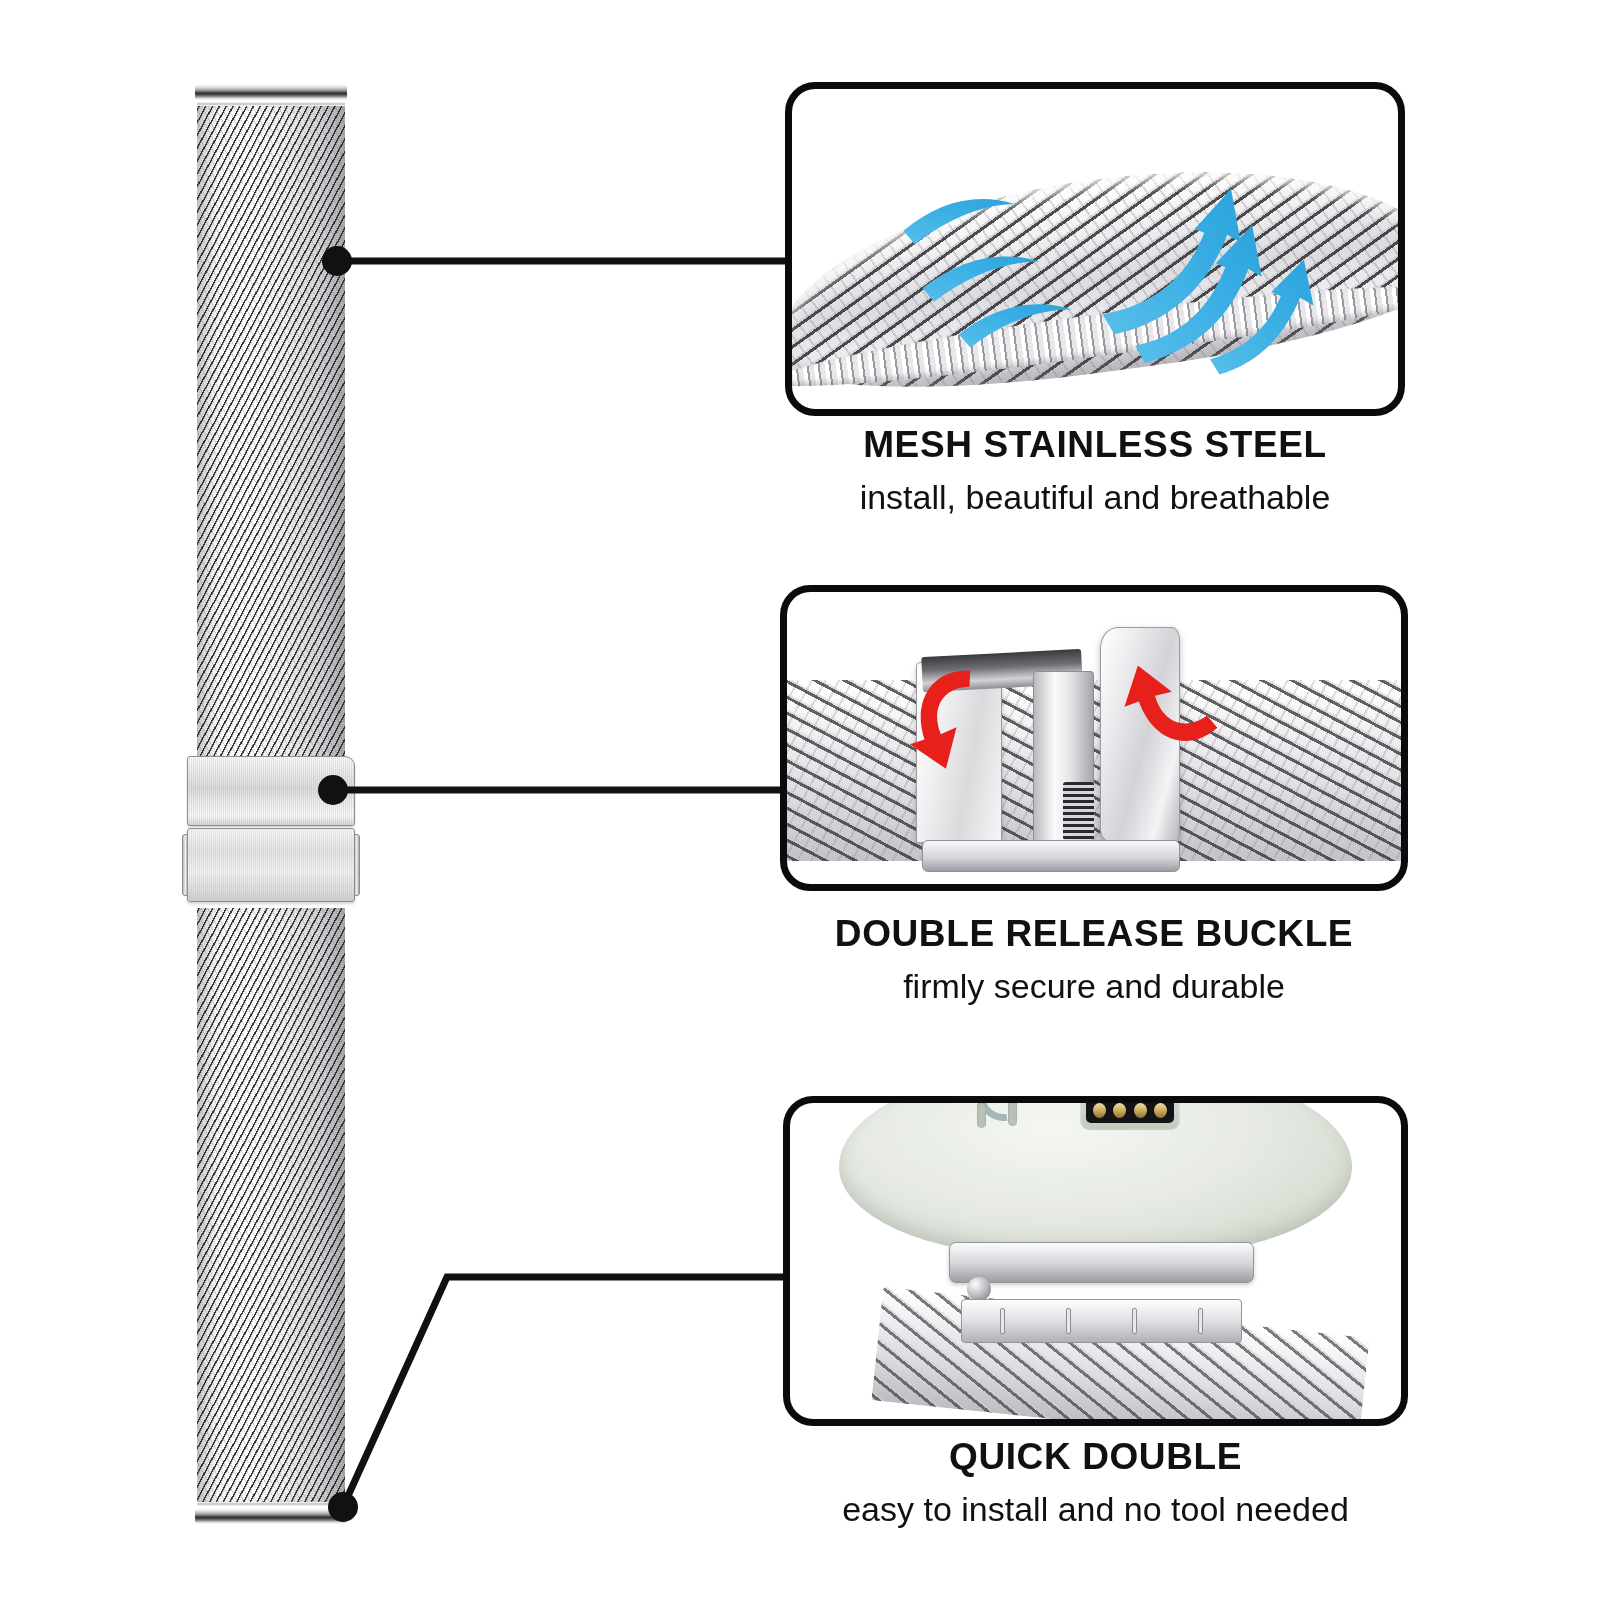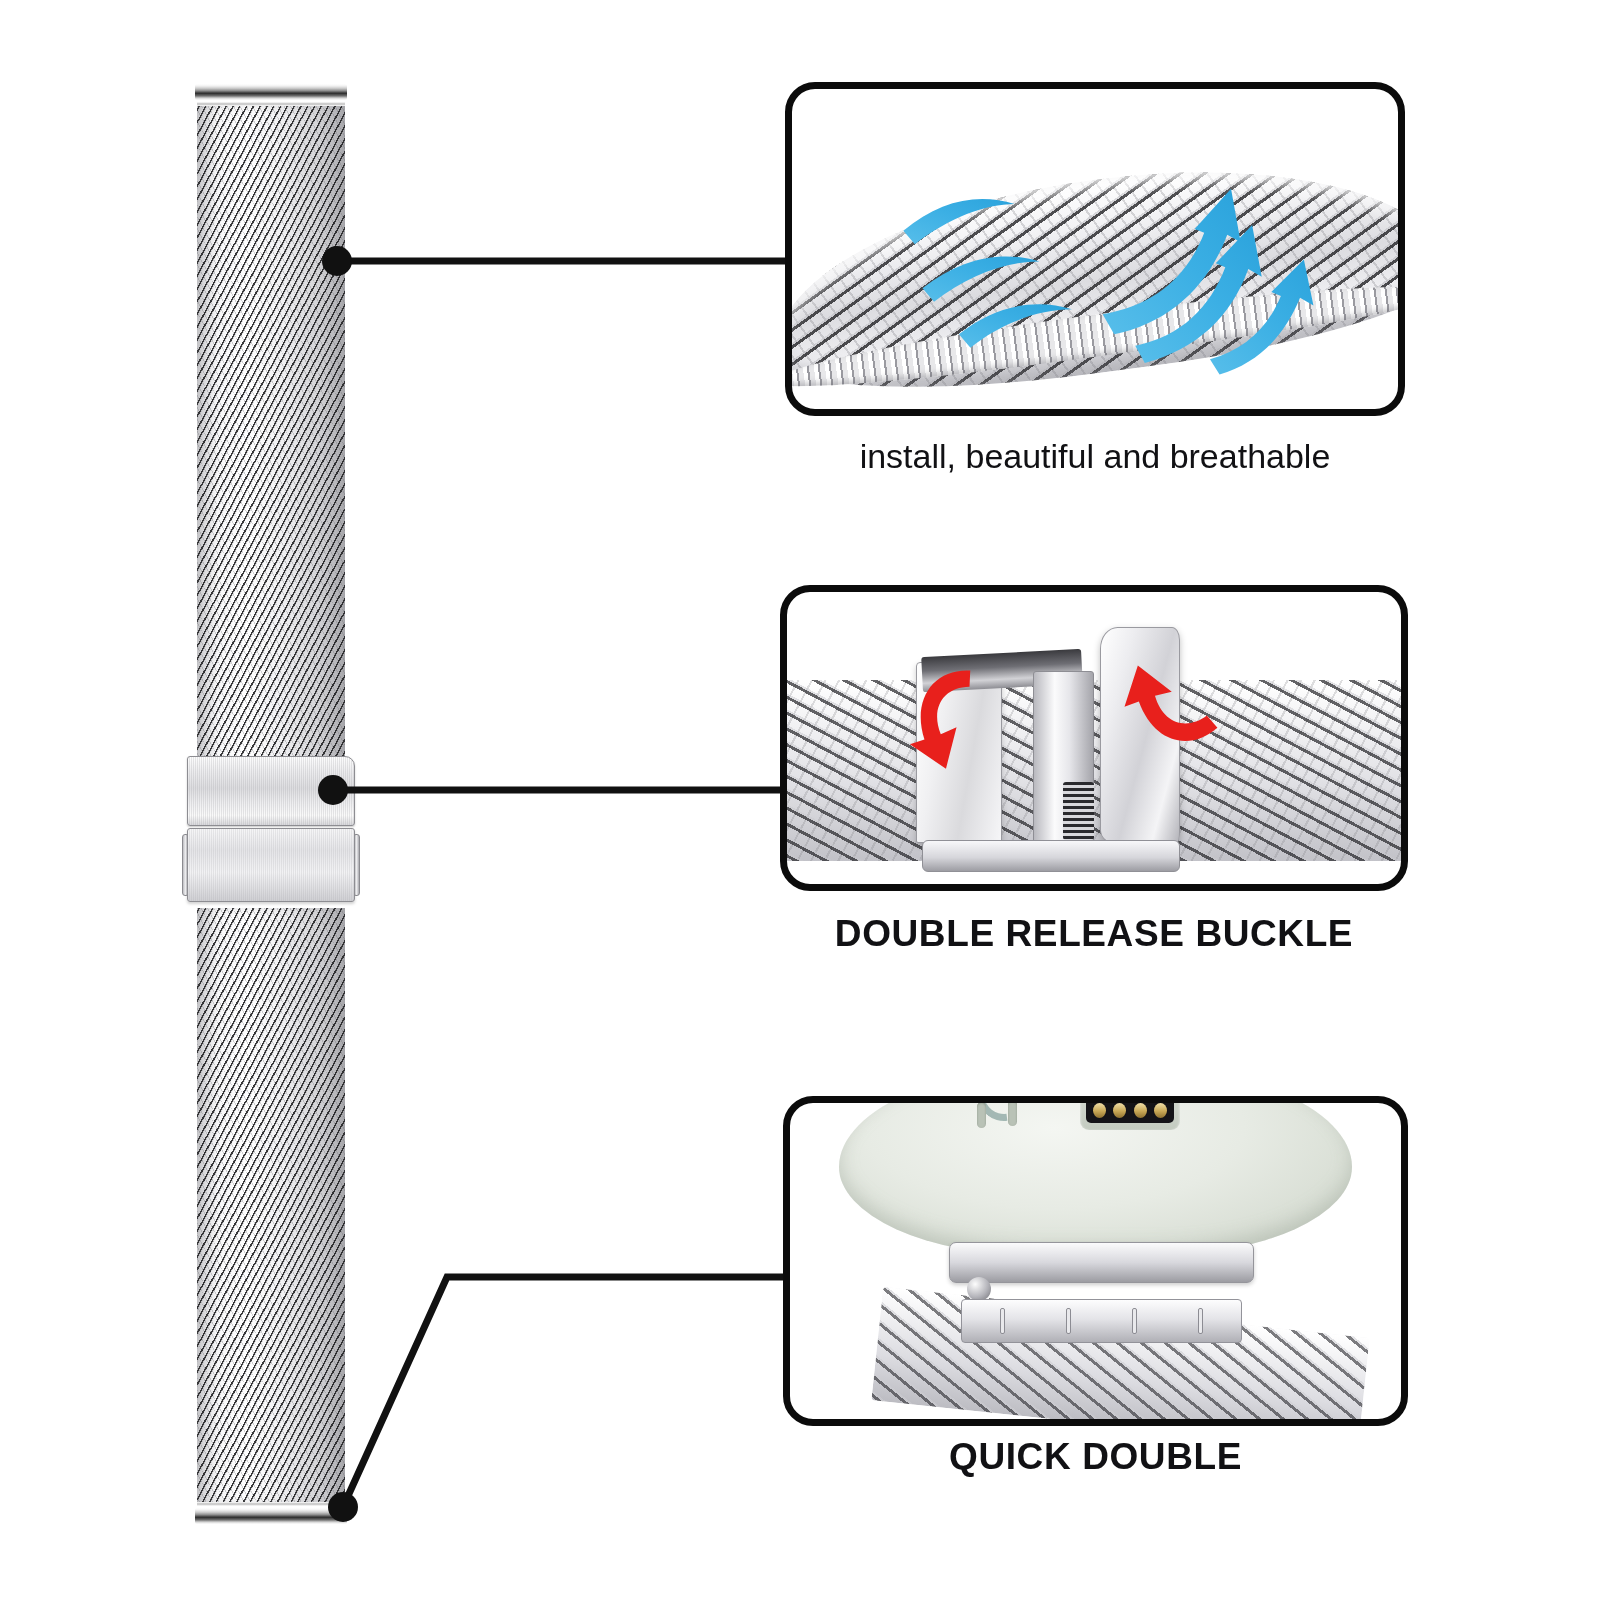--- a/index.html
+++ b/index.html
@@ -531,20 +531,21 @@
         <path d="M 430 282 C 466 272, 490 250, 504 216 L 494 212 L 528 178 L 538 226 L 524 218 C 508 258, 480 286, 440 298 Z" fill="url(#blueA)"></path>
 
         <path d="M 110 148 C 148 116, 188 108, 226 120 C 196 120, 158 134, 122 162 Z" fill="url(#blueA)"></path>
         <path d="M 130 208 C 170 176, 214 168, 252 180 C 218 180, 178 194, 142 222 Z" fill="url(#blueA)"></path>
         <path d="M 168 256 C 206 226, 248 218, 286 230 C 252 230, 212 244, 180 270 Z" fill="url(#blueA)"></path>
       </svg>
     </div>
   </div>
 
   <div class="caption" id="caption-1">
+    <div class="title">MESH STAINLESS STEEL</div>
     <div class="sub">install, beautiful and breathable</div>
   </div>
 
   <div class="panel" id="panel-2">
     <div class="panel-inner">
       <div class="p2-mesh"></div>
       <div class="p2-clasp-left"></div>
       <div class="p2-clasp-cap"></div>
       <div class="p2-clasp-core"></div>
       <div class="p2-teeth"></div>
@@ -554,20 +555,21 @@
 
         <path d="M 134 150 C 134 106, 166 82, 202 96 L 196 112 C 170 104, 150 120, 152 150 L 170 148 L 146 186 L 118 150 Z" fill="#E8201C" transform="rotate(-18 150 145)"></path>
 
         <path d="M 400 132 C 400 86, 368 64, 332 78 L 338 94 C 364 86, 384 102, 382 132 L 364 130 L 388 168 L 416 132 Z" fill="#E8201C" transform="rotate(160 382 120)"></path>
       </svg>
     </div>
   </div>
 
   <div class="caption" id="caption-2">
     <div class="title">DOUBLE RELEASE BUCKLE</div>
+    <div class="sub">firmly secure and durable</div>
   </div>
 
   <div class="panel" id="panel-3">
     <div class="panel-inner">
       <div class="p3-case">
 
         <div class="p3-logo"></div>
         <div class="p3-mm">MM</div>
         <div class="p3-slot s1"></div>
         <div class="p3-slot s2"></div>
@@ -587,15 +589,16 @@
         <span class="p3-clip-slot"></span>
         <span class="p3-clip-slot"></span>
         <span class="p3-clip-slot"></span>
         <span class="p3-clip-slot"></span>
       </div>
     </div>
   </div>
 
   <div class="caption" id="caption-3">
     <div class="title">QUICK DOUBLE</div>
+    <div class="sub">easy to install and no tool needed</div>
   </div>
 
 </div>
 
 </body></html>

